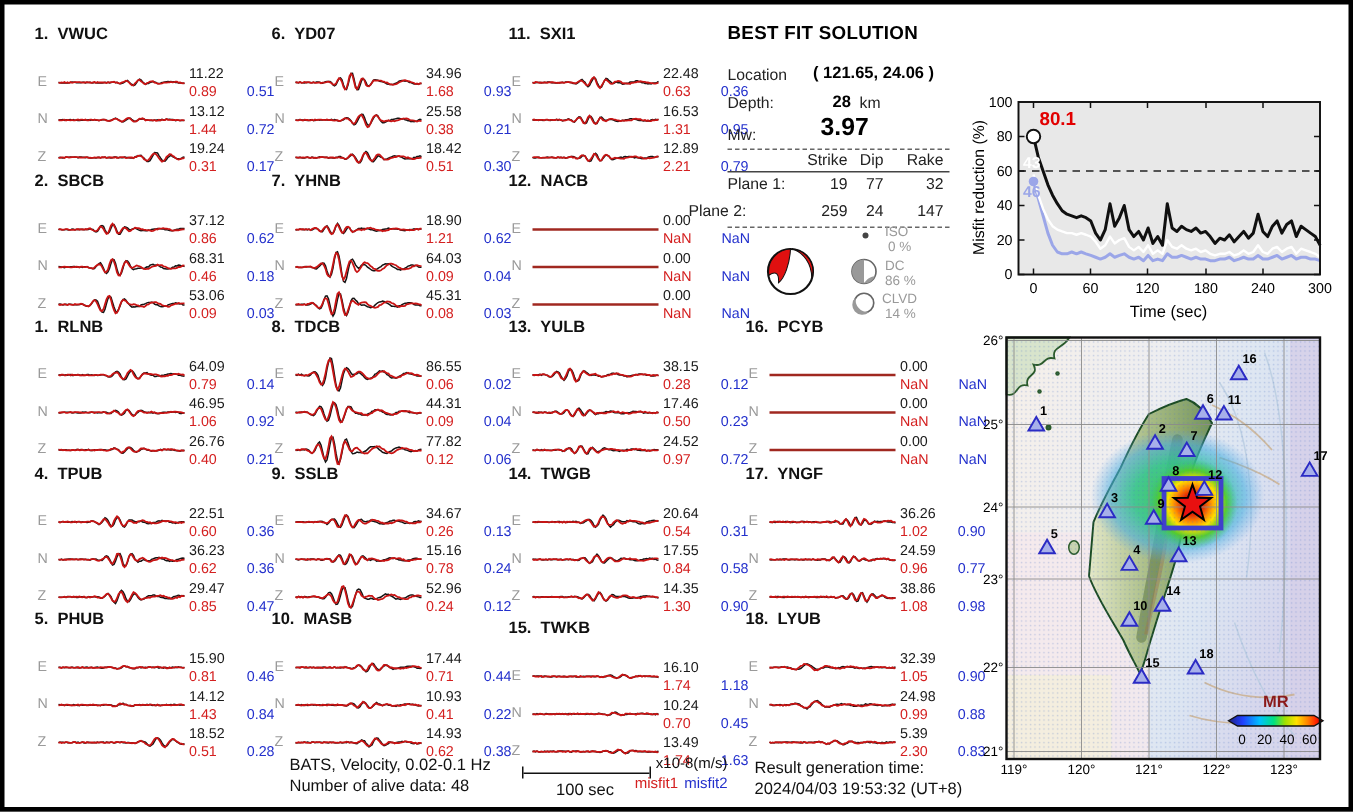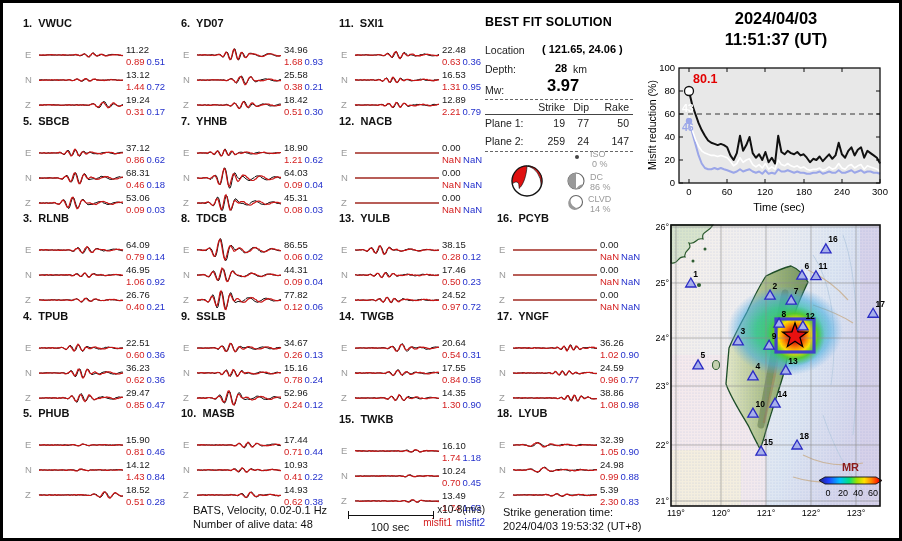--- a/index.html
+++ b/index.html
@@ -5,21 +5,21 @@
   html,body{margin:0;padding:0;background:#000}
   #root{position:relative;width:902px;height:541px;background:#fff;border:3px solid #000;
         box-sizing:border-box;font-family:"Liberation Sans",sans-serif;overflow:hidden}
   .abs{position:absolute}
   .st{position:absolute;width:156px;height:100px}
   .st-h{position:absolute;top:2px;left:0;font-weight:bold;font-size:11px;color:#111;white-space:pre}
   .ch-l{position:absolute;left:2px;font-size:9.5px;color:#9a9a9a}
   .tr{position:absolute;left:16px;overflow:visible}
   .amp{position:absolute;left:103px;font-size:9.5px;color:#1a1a1a;white-space:nowrap}
   .mfv{position:absolute;left:103px;font-size:9.5px;white-space:nowrap}
-  .m1{color:#d42020;margin-right:2px}
+  .m1{color:#d42020;margin-right:20px}
   .m2{color:#2330cc}
   .bf-l{position:absolute;font-size:10.5px;color:#222;white-space:nowrap}
   .bf-v{position:absolute;font-size:11px;font-weight:bold;color:#000;white-space:nowrap}
   .rt{text-align:right}
   .gray{color:#999}
   .rule{position:absolute;width:148px;height:0}
   .dash{border-top:1px dashed #666}
   .solid{border-top:1px solid #444}
   .hdr{position:absolute;left:648px;width:250px;text-align:center;font-weight:bold;font-size:16.5px;color:#000}
   .ft{position:absolute;font-size:11px;color:#111;white-space:nowrap}
@@ -50,21 +50,21 @@
         <div class="mfv" style="top:66px"><span class="m1">1.44</span><span class="m2">0.72</span></div>
         <div class="ch-l" style="top:84px">Z</div>
         <svg class="tr" width="84" height="24" style="top:78px">
           <polyline points="0,12.1 1,11.8 2,12.1 3,12.3 4,12.1 5,11.7 6,11.8 7,11.9 8,11.7 9,11.8 10,11.9 11,11.7 12,11.8 13,12.3 14,11.6 15,11.7 16,11.9 17,11.9 18,12.2 19,11.9 20,12.0 21,12.3 22,12.3 23,12.2 24,12.2 25,12.3 26,12.0 27,11.8 28,12.1 29,12.0 30,11.8 31,11.9 32,12.3 33,11.8 34,12.1 35,12.3 36,12.2 37,11.6 38,11.7 39,11.8 40,12.3 41,11.8 42,12.1 43,12.2 44,11.7 45,11.9 46,12.0 47,12.2 48,12.4 49,12.2 50,12.4 51,11.6 52,11.2 53,11.0 54,10.7 55,10.6 56,11.7 57,12.4 58,13.7 59,14.6 60,14.6 61,14.1 62,12.5 63,10.6 64,8.7 65,8.8 66,8.9 67,10.7 68,12.3 69,13.7 70,14.2 71,14.4 72,13.3 73,11.9 74,11.3 75,10.5 76,11.4 77,11.9 78,12.3 79,12.9 80,12.9 81,13.1 82,12.5 83,11.8 84,11.6" fill="none" stroke="#141414" stroke-width="1"></polyline>
           <polyline points="0,12.3 1,12.3 2,11.9 3,11.9 4,12.3 5,11.7 6,11.8 7,12.1 8,11.9 9,11.7 10,11.7 11,11.8 12,11.8 13,11.7 14,12.1 15,11.9 16,12.1 17,12.1 18,11.8 19,11.8 20,12.2 21,12.1 22,12.2 23,12.3 24,12.0 25,12.1 26,12.0 27,11.9 28,12.3 29,11.7 30,12.1 31,11.7 32,12.2 33,12.2 34,11.8 35,12.0 36,11.9 37,12.2 38,11.7 39,12.3 40,12.1 41,11.9 42,11.8 43,11.8 44,11.9 45,12.4 46,12.2 47,11.9 48,12.0 49,12.0 50,12.4 51,11.6 52,11.7 53,10.8 54,10.9 55,11.1 56,11.6 57,13.2 58,13.6 59,14.2 60,13.6 61,12.4 62,10.8 63,9.7 64,9.3 65,9.8 66,11.0 67,12.5 68,13.7 69,14.8 70,14.4 71,13.4 72,11.6 73,10.9 74,9.8 75,9.9 76,10.9 77,11.4 78,12.4 79,13.0 80,13.4 81,13.1 82,12.7 83,12.5 84,12.4" fill="none" stroke="#c81414" stroke-width="1.2"></polyline>
         </svg>
         <div class="amp" style="top:79px">19.24</div>
         <div class="mfv" style="top:91px"><span class="m1">0.31</span><span class="m2">0.17</span></div>
       </div>
       <div class="st" style="left:20px;top:109.5px">
-        <div class="st-h">5.  SBCB</div>
+        <div class="st-h">2.  SBCB</div>
         <div class="ch-l" style="top:34px">E</div>
         <svg class="tr" width="84" height="24" style="top:28px">
           <polyline points="0,12.3 1,11.7 2,12.2 3,12.1 4,12.1 5,11.8 6,12.2 7,12.3 8,12.2 9,11.7 10,11.8 11,12.3 12,11.9 13,12.2 14,11.8 15,12.0 16,11.9 17,12.1 18,12.0 19,11.8 20,12.0 21,11.6 22,11.8 23,12.0 24,13.3 25,13.6 26,13.2 27,11.8 28,9.8 29,9.4 30,9.9 31,12.2 32,14.1 33,14.6 34,13.5 35,11.1 36,9.0 37,8.8 38,10.6 39,13.1 40,15.1 41,15.1 42,13.5 43,11.8 44,10.2 45,10.5 46,10.9 47,11.9 48,12.4 49,11.8 50,11.4 51,11.1 52,11.6 53,12.1 54,12.5 55,12.8 56,12.6 57,12.7 58,12.9 59,12.8 60,12.4 61,12.6 62,12.0 63,11.8 64,11.6 65,11.6 66,11.4 67,11.5 68,11.5 69,11.6 70,11.5 71,12.1 72,12.1 73,12.4 74,12.6 75,12.9 76,12.9 77,12.5 78,12.2 79,11.8 80,11.9 81,11.4 82,11.4 83,11.3 84,11.3" fill="none" stroke="#141414" stroke-width="1"></polyline>
           <polyline points="0,11.8 1,11.9 2,12.0 3,12.2 4,12.0 5,11.7 6,11.8 7,12.2 8,12.2 9,12.2 10,12.1 11,12.2 12,11.9 13,11.7 14,12.2 15,11.8 16,12.0 17,12.0 18,11.7 19,12.0 20,11.4 21,11.2 22,12.0 23,12.5 24,12.9 25,13.1 26,12.5 27,11.0 28,9.9 29,10.4 30,11.7 31,13.5 32,14.9 33,14.5 34,12.1 35,9.3 36,8.1 37,9.4 38,11.4 39,14.2 40,14.6 41,14.0 42,12.4 43,11.0 44,10.8 45,11.2 46,12.3 47,13.2 48,12.9 49,12.0 50,11.7 51,10.8 52,11.0 53,11.1 54,11.3 55,11.9 56,11.8 57,12.2 58,12.3 59,12.6 60,12.4 61,12.6 62,13.1 63,12.9 64,12.4 65,11.8 66,12.0 67,11.3 68,11.4 69,11.3 70,11.1 71,11.5 72,11.4 73,11.6 74,11.7 75,12.4 76,12.7 77,12.8 78,12.4 79,12.5 80,12.5 81,12.2 82,12.0 83,11.9 84,11.9" fill="none" stroke="#c81414" stroke-width="1.2"></polyline>
         </svg>
         <div class="amp" style="top:29px">37.12</div>
         <div class="mfv" style="top:41px"><span class="m1">0.86</span><span class="m2">0.62</span></div>
         <div class="ch-l" style="top:59px">N</div>
         <svg class="tr" width="84" height="24" style="top:53px">
           <polyline points="0,11.7 1,11.8 2,12.0 3,12.2 4,12.4 5,12.0 6,12.0 7,12.2 8,11.8 9,11.8 10,11.7 11,11.6 12,12.1 13,11.9 14,12.3 15,11.9 16,12.3 17,11.8 18,11.8 19,11.9 20,12.3 21,12.7 22,12.8 23,13.2 24,13.0 25,11.7 26,10.7 27,9.8 28,9.2 29,10.7 30,12.9 31,15.3 32,16.3 33,15.2 34,13.0 35,9.6 36,6.9 37,7.1 38,9.5 39,13.4 40,16.7 41,17.6 42,16.0 43,12.8 44,9.0 45,7.8 46,7.9 47,9.2 48,11.4 49,13.1 50,13.8 51,13.3 52,13.2 53,12.9 54,12.8 55,12.6 56,12.9 57,13.2 58,12.5 59,11.9 60,12.0 61,10.8 62,10.4 63,10.2 64,10.8 65,10.7 66,10.9 67,11.2 68,12.1 69,12.2 70,13.1 71,13.2 72,13.4 73,13.3 74,13.0 75,13.0 76,12.1 77,12.0 78,11.2 79,11.3 80,10.7 81,10.8 82,11.4 83,11.3 84,11.8" fill="none" stroke="#141414" stroke-width="1"></polyline>
@@ -74,21 +74,21 @@
         <div class="mfv" style="top:66px"><span class="m1">0.46</span><span class="m2">0.18</span></div>
         <div class="ch-l" style="top:84px">Z</div>
         <svg class="tr" width="84" height="24" style="top:78px">
           <polyline points="0,11.8 1,11.7 2,12.0 3,12.3 4,12.0 5,11.9 6,12.2 7,11.8 8,11.8 9,12.0 10,12.2 11,12.2 12,12.2 13,12.2 14,12.0 15,11.8 16,11.7 17,12.2 18,12.8 19,13.1 20,13.2 21,12.6 22,11.5 23,10.1 24,8.8 25,8.9 26,9.8 27,12.5 28,15.3 29,17.1 30,17.3 31,15.1 32,11.3 33,8.0 34,6.5 35,7.1 36,10.4 37,13.7 38,16.4 39,17.2 40,15.3 41,13.1 42,10.2 43,8.8 44,8.3 45,9.1 46,10.7 47,11.9 48,12.9 49,13.8 50,13.5 51,13.6 52,13.3 53,13.4 54,13.3 55,12.3 56,12.0 57,11.8 58,11.4 59,10.9 60,10.7 61,10.7 62,10.5 63,10.6 64,11.7 65,12.2 66,12.2 67,12.9 68,13.3 69,13.5 70,13.4 71,12.9 72,13.0 73,12.3 74,11.9 75,11.6 76,11.4 77,11.4 78,10.9 79,11.2 80,11.5 81,11.7 82,11.4 83,12.3 84,12.3" fill="none" stroke="#141414" stroke-width="1"></polyline>
           <polyline points="0,11.9 1,12.3 2,12.1 3,12.1 4,11.8 5,12.1 6,12.3 7,11.8 8,12.0 9,12.3 10,12.2 11,11.7 12,12.0 13,11.9 14,11.9 15,11.5 16,11.8 17,12.4 18,12.8 19,12.9 20,13.3 21,12.5 22,11.2 23,9.7 24,9.1 25,9.9 26,11.8 27,14.1 28,16.0 29,16.4 30,15.1 31,11.8 32,8.5 33,6.6 34,6.3 35,8.9 36,12.8 37,15.8 38,17.8 39,17.3 40,15.6 41,12.4 42,10.1 43,8.9 44,9.2 45,9.6 46,10.9 47,11.7 48,12.0 49,12.2 50,11.8 51,11.9 52,12.4 53,12.6 54,13.1 55,13.2 56,13.2 57,13.6 58,13.0 59,12.1 60,11.9 61,11.1 62,10.6 63,10.7 64,10.4 65,10.5 66,11.0 67,11.5 68,11.6 69,12.4 70,12.7 71,12.9 72,13.0 73,13.5 74,13.4 75,12.6 76,12.2 77,11.9 78,11.5 79,11.6 80,11.0 81,11.3 82,11.4 83,11.2 84,11.2" fill="none" stroke="#c81414" stroke-width="1.2"></polyline>
         </svg>
         <div class="amp" style="top:79px">53.06</div>
         <div class="mfv" style="top:91px"><span class="m1">0.09</span><span class="m2">0.03</span></div>
       </div>
       <div class="st" style="left:20px;top:207px">
-        <div class="st-h">3.  RLNB</div>
+        <div class="st-h">1.  RLNB</div>
         <div class="ch-l" style="top:34px">E</div>
         <svg class="tr" width="84" height="24" style="top:28px">
           <polyline points="0,11.8 1,12.0 2,12.0 3,11.8 4,12.1 5,11.9 6,12.1 7,11.9 8,11.7 9,12.3 10,12.3 11,11.8 12,12.2 13,11.7 14,12.0 15,12.3 16,11.8 17,12.3 18,12.1 19,11.7 20,11.7 21,12.2 22,11.8 23,12.2 24,12.3 25,11.9 26,12.3 27,12.2 28,12.0 29,11.9 30,11.8 31,12.3 32,12.5 33,13.2 34,13.3 35,13.2 36,12.4 37,11.2 38,9.9 39,9.6 40,10.1 41,11.3 42,13.5 43,15.0 44,15.2 45,14.6 46,12.8 47,10.8 48,9.5 49,9.1 50,10.1 51,11.8 52,13.7 53,14.5 54,14.0 55,12.8 56,11.4 57,10.7 58,10.6 59,10.4 60,11.3 61,11.8 62,12.1 63,12.1 64,13.0 65,13.0 66,12.6 67,12.6 68,12.5 69,12.2 70,12.3 71,11.8 72,11.6 73,11.3 74,11.2 75,11.0 76,11.3 77,11.2 78,11.3 79,11.6 80,12.1 81,12.0 82,12.5 83,12.7 84,12.8" fill="none" stroke="#141414" stroke-width="1"></polyline>
           <polyline points="0,12.0 1,12.3 2,11.7 3,11.7 4,12.2 5,12.2 6,11.7 7,11.7 8,12.3 9,11.7 10,12.0 11,12.1 12,12.0 13,11.8 14,12.2 15,12.1 16,12.2 17,12.0 18,12.2 19,11.9 20,12.3 21,12.2 22,12.3 23,12.2 24,11.9 25,12.1 26,12.1 27,12.1 28,11.8 29,11.8 30,11.8 31,12.0 32,12.3 33,13.0 34,12.9 35,12.6 36,11.5 37,10.7 38,10.6 39,10.2 40,11.1 41,12.8 42,13.9 43,14.8 44,14.3 45,12.9 46,10.6 47,9.6 48,8.6 49,9.3 50,11.6 51,13.1 52,14.1 53,14.4 54,14.4 55,12.7 56,11.6 57,10.9 58,11.0 59,11.2 60,11.4 61,11.3 62,11.5 63,11.7 64,11.6 65,11.6 66,11.9 67,12.2 68,12.9 69,13.0 70,12.8 71,12.9 72,12.5 73,12.5 74,11.9 75,12.0 76,11.7 77,11.2 78,11.3 79,11.6 80,11.2 81,11.5 82,11.8 83,11.7 84,12.3" fill="none" stroke="#c81414" stroke-width="1.2"></polyline>
         </svg>
         <div class="amp" style="top:29px">64.09</div>
         <div class="mfv" style="top:41px"><span class="m1">0.79</span><span class="m2">0.14</span></div>
         <div class="ch-l" style="top:59px">N</div>
         <svg class="tr" width="84" height="24" style="top:53px">
           <polyline points="0,12.1 1,12.3 2,12.0 3,12.0 4,11.9 5,11.9 6,11.8 7,11.8 8,11.8 9,12.3 10,12.2 11,11.9 12,12.2 13,12.3 14,12.3 15,12.3 16,11.7 17,11.9 18,11.7 19,12.0 20,12.2 21,12.2 22,11.7 23,12.0 24,11.8 25,12.0 26,12.3 27,12.0 28,12.2 29,12.1 30,11.6 31,11.9 32,11.9 33,12.4 34,12.6 35,12.6 36,11.7 37,11.1 38,10.6 39,11.0 40,11.7 41,13.2 42,13.8 43,13.2 44,12.5 45,10.6 46,10.2 47,10.6 48,12.0 49,13.3 50,13.9 51,13.8 52,12.5 53,11.9 54,11.0 55,10.5 56,10.8 57,11.5 58,11.9 59,12.0 60,11.8 61,12.1 62,12.0 63,12.4 64,11.9 65,12.6 66,12.6 67,12.8 68,12.5 69,12.0 70,11.8 71,11.9 72,12.0 73,11.7 74,11.7 75,11.8 76,11.6 77,11.5 78,12.0 79,11.7 80,12.0 81,12.6 82,12.6 83,12.4 84,12.3" fill="none" stroke="#141414" stroke-width="1"></polyline>
@@ -470,22 +470,22 @@
   <div class="bf-v" style="left:544px;top:73px;font-size:16.5px">3.97</div>
 
   <div class="rule dash" style="left:482px;top:96px"></div>
   <div class="bf-l rt" style="left:516px;top:98px;width:46px">Strike</div>
   <div class="bf-l rt" style="left:566px;top:98px;width:20px">Dip</div>
   <div class="bf-l rt" style="left:592px;top:98px;width:34px">Rake</div>
   <div class="rule solid" style="left:482px;top:111px"></div>
   <div class="bf-l" style="left:482px;top:114px">Plane 1:</div>
   <div class="bf-l rt" style="left:516px;top:114px;width:46px">19</div>
   <div class="bf-l rt" style="left:566px;top:114px;width:20px">77</div>
-  <div class="bf-l rt" style="left:592px;top:114px;width:34px">50</div>
-  <div class="bf-l" style="left:482px;top:132px">Plane 2:</div>
+  <div class="bf-l rt" style="left:592px;top:114px;width:34px">32</div>
+  <div class="bf-l" style="left:456px;top:132px">Plane 2:</div>
   <div class="bf-l rt" style="left:516px;top:132px;width:46px">259</div>
   <div class="bf-l rt" style="left:566px;top:132px;width:20px">24</div>
   <div class="bf-l rt" style="left:592px;top:132px;width:34px">147</div>
   <div class="rule dash" style="left:482px;top:148px"></div>
 
   <div class="abs" style="left:572px;top:152px;width:4px;height:4px;border-radius:50%;background:#444"></div>
   <div class="bf-l gray" style="left:587px;top:146px;font-size:9px">ISO</div>
   <div class="bf-l gray" style="left:589px;top:156px;font-size:9px">0 %</div>
 
   <svg class="abs" style="left:505px;top:159px" width="38" height="38">
@@ -503,22 +503,20 @@
   <div class="bf-l gray" style="left:587px;top:169px;font-size:9px">DC</div>
   <div class="bf-l gray" style="left:587px;top:179px;font-size:9px">86 %</div>
 
   <svg class="abs" style="left:565px;top:191px" width="16" height="16">
     <circle cx="8" cy="8" r="6.5" fill="#fff" stroke="#666" stroke-width="1.1"></circle>
     <path d="M2.4,4.4 A6.5,6.5 0 0 0 11.2,14.2 A8.5,8.5 0 0 1 2.4,4.4 Z" fill="#999"></path>
   </svg>
   <div class="bf-l gray" style="left:585px;top:191px;font-size:9px">CLVD</div>
   <div class="bf-l gray" style="left:587px;top:201px;font-size:9px">14 %</div>
 
-  <div class="hdr" style="top:6px">2024/04/03</div>
-  <div class="hdr" style="top:27px">11:51:37  (UT)</div>
 
   <svg id="mf" class="abs" style="left:645px;top:56px" width="257" height="158">
     <rect x="31" y="9" width="201" height="115" fill="#e8e8e8"></rect>
     <line x1="31" y1="55" x2="232" y2="55" stroke="#222" stroke-width="0.9" stroke-dasharray="5,4"></line>
     <g id="mf-series">
         <polyline points="41.0,61.9 44.2,73.4 47.4,84.9 50.6,96.4 53.7,104.5 56.9,109.0 60.1,110.2 63.3,110.2 66.5,109.0 69.7,110.2 72.8,109.0 76.0,110.2 79.2,111.3 82.4,112.5 85.6,113.7 88.8,112.5 92.0,110.2 95.1,112.5 98.3,111.3 101.5,110.2 104.7,112.5 107.9,113.7 111.1,112.5 114.3,114.8 117.4,111.3 120.6,114.8 123.8,113.7 127.0,114.8 130.2,110.2 133.4,112.5 136.6,112.5 139.7,111.3 142.9,112.5 146.1,113.7 149.3,112.5 152.5,113.7 155.7,113.7 158.8,114.8 162.0,114.8 165.2,113.7 168.4,113.7 171.6,112.5 174.8,114.8 178.0,113.7 181.1,112.5 184.3,113.7 187.5,113.7 190.7,111.3 193.9,113.7 197.1,113.7 200.3,112.5 203.4,111.3 206.6,113.7 209.8,112.5 213.0,111.3 216.2,113.7 219.4,112.5 222.5,112.5 225.7,113.7 228.9,113.7 232.1,114.8" fill="none" stroke="#9ba6e8" stroke-width="2" stroke-linejoin="round"></polyline>
         <polyline points="41.0,57.3 44.2,71.1 47.4,80.3 50.6,87.2 53.7,91.8 56.9,94.1 60.1,95.3 63.3,96.4 66.5,96.4 69.7,97.5 72.8,96.4 76.0,97.5 79.2,98.7 82.4,102.2 85.6,106.8 88.8,104.5 92.0,98.7 95.1,103.3 98.3,101.0 101.5,99.8 104.7,105.6 107.9,107.9 111.1,105.6 114.3,109.0 117.4,104.5 120.6,110.2 123.8,107.9 127.0,110.2 130.2,101.0 133.4,105.6 136.6,106.8 139.7,104.5 142.9,106.8 146.1,107.9 149.3,106.8 152.5,109.0 155.7,107.9 158.8,110.2 162.0,111.3 165.2,110.2 168.4,110.2 171.6,109.0 174.8,111.3 178.0,110.2 181.1,107.9 184.3,110.2 187.5,109.0 190.7,104.5 193.9,109.0 197.1,110.2 200.3,106.8 203.4,105.6 206.6,109.0 209.8,106.8 213.0,105.6 216.2,110.2 219.4,106.8 222.5,107.9 225.7,109.0 228.9,110.2 232.1,112.5" fill="none" stroke="#ffffff" stroke-width="1.6" stroke-linejoin="round"></polyline>
         <polyline points="41.0,32.0 44.2,45.8 47.4,55.0 50.6,64.2 53.7,71.1 56.9,76.8 60.1,81.5 63.3,83.8 66.5,84.9 69.7,86.1 72.8,84.9 76.0,86.1 79.2,88.3 82.4,96.4 85.6,101.0 88.8,94.1 92.0,76.8 95.1,91.8 98.3,86.1 101.5,78.0 104.7,94.1 107.9,98.7 111.1,95.3 114.3,101.0 117.4,93.0 120.6,103.3 123.8,98.7 127.0,104.5 130.2,76.8 133.4,93.0 136.6,95.3 139.7,91.8 142.9,94.1 146.1,95.3 149.3,93.0 152.5,96.4 155.7,95.3 158.8,98.7 162.0,103.3 165.2,99.8 168.4,101.0 171.6,97.5 174.8,102.2 178.0,98.7 181.1,95.3 184.3,99.8 187.5,96.4 190.7,83.8 193.9,95.3 197.1,98.7 200.3,91.8 203.4,88.3 206.6,96.4 209.8,90.7 213.0,88.3 216.2,98.7 219.4,91.8 222.5,94.1 225.7,96.4 228.9,98.7 232.1,104.5" fill="none" stroke="#101010" stroke-width="2" stroke-linejoin="round"></polyline>
       </g>
     <g stroke="#111" stroke-width="1">
@@ -725,16 +723,16 @@
   <div class="abs" style="left:345px;top:508px;width:84px;height:8px;border-left:1.3px solid #111;border-right:1.3px solid #111">
     <div style="position:absolute;left:0;right:0;top:3.5px;border-top:1.3px solid #111"></div>
   </div>
   <div class="ft" style="left:345px;top:518px;width:84px;text-align:center">100 sec</div>
 
   <div class="ft-sm" style="left:398px;top:501px;width:84px;text-align:right">x10-8(m/s)</div>
   <div class="ft-sm" style="left:398px;top:514px;width:84px;text-align:right">
     <span class="m1" style="margin-right:4px">misfit1</span><span class="m2">misfit2</span>
   </div>
 
-  <div class="ft" style="left:500px;top:503px">Strike generation time:</div>
+  <div class="ft" style="left:500px;top:503px">Result generation time:</div>
   <div class="ft gray" style="left:500px;top:517px">2024/04/03 19:53:32 (UT+8)</div>
 
 </div>
 
 </body></html>

